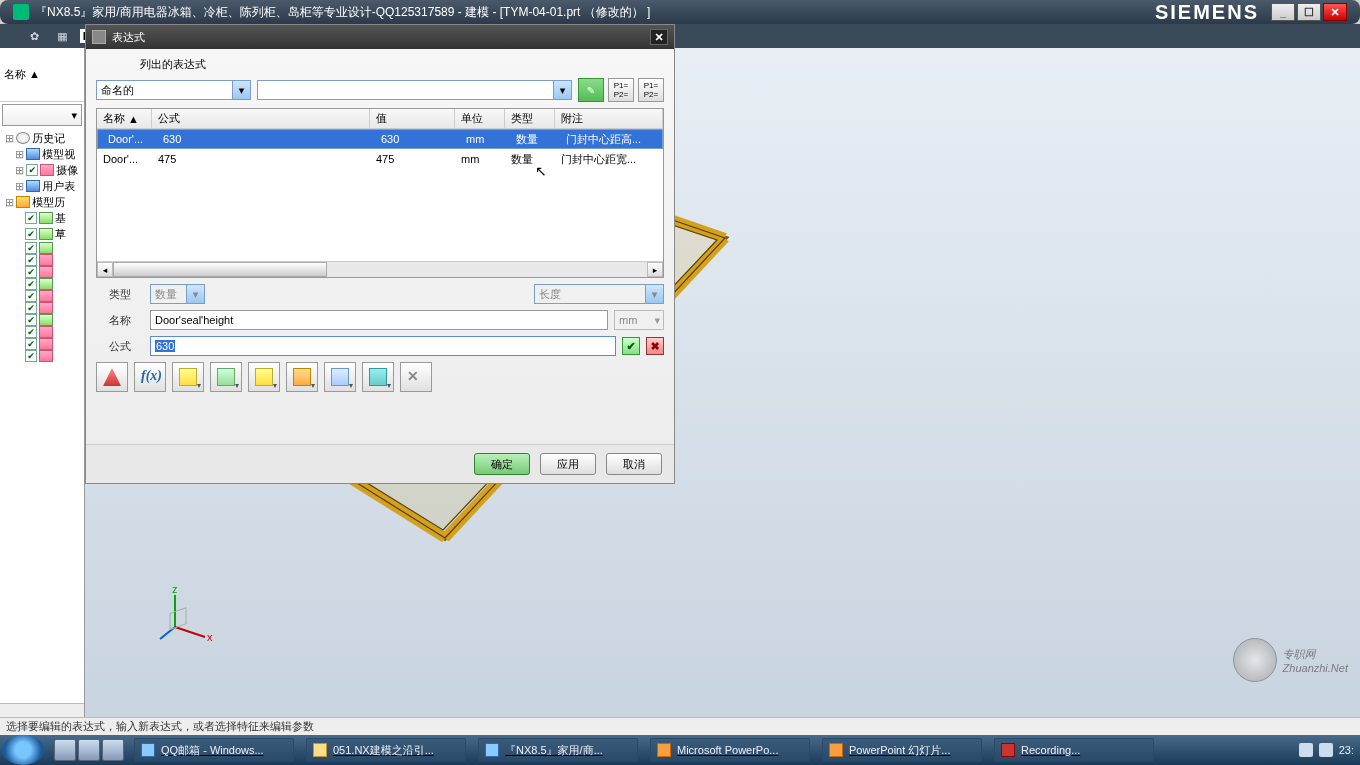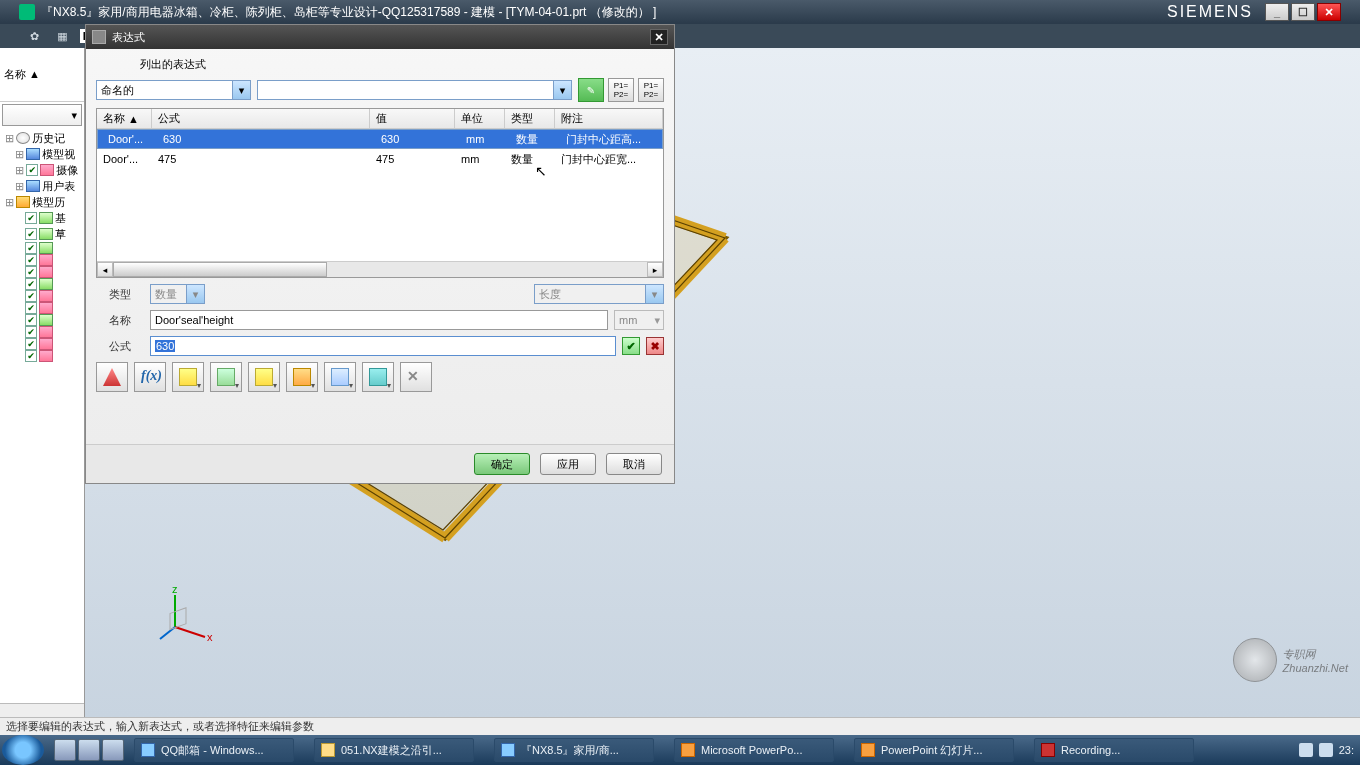--- a/index.html
+++ b/index.html
@@ -1,22 +1,22 @@
 <!DOCTYPE html>
 <html><head>
 <meta charset="utf-8">
 <style>
 * { margin: 0; padding: 0; box-sizing: border-box; font-family: "Microsoft YaHei", Tahoma, sans-serif; font-size: 11px; }
 body { width: 1360px; height: 765px; background: #d4d0c8; overflow: hidden; position: relative; }
 
 
-.titlebar { height: 24px; background: linear-gradient(to bottom, #4a5a6a, #2a3a4a); color: #fff; display: flex; align-items: center; padding: 0 19px; }
+.titlebar { height: 24px; background: linear-gradient(to bottom, #4a5a6a, #2a3a4a); color: #fff; display: flex; align-items: center; padding: 0 13px; border-radius: 8px; }
 .titlebar .nxlogo { width: 16px; height: 16px; background: #0b7; border-radius: 2px; margin-right: 6px; }
 .titlebar .ttext { flex: 1; font-size: 12px; }
-.titlebar .brand { font-weight: normal; font-size: 16px; letter-spacing: 2px; }
+.titlebar .brand { font-weight: bold; font-size: 20px; letter-spacing: 2px; }
 .winbtns { display: flex; margin-left: 10px; }
 .winbtn { width: 24px; height: 18px; margin-left: 2px; display: flex; align-items: center; justify-content: center; font-weight: bold; border: 1px solid #555; background: linear-gradient(#eee,#ccc); color:#333; }
 .winbtn.close { background: linear-gradient(#f55,#c00); color: #fff; border-color:#800; }
 
 
 .toolbar2 { height: 24px; background: #3a4a58; display: flex; align-items: center; color: #fff; padding: 0 4px; gap: 6px; }
 .toolbar2 .tb { padding: 2px 6px; color: #cfd8df; cursor: default; }
 .tb.lyn { background:#fff; color:#000; font-weight:bold; padding:1px 3px; }
 .tb.sep { width:1px; height:16px; background:#678; padding:0; }
 
@@ -433,21 +433,21 @@
   <span>选择要编辑的表达式，输入新表达式，或者选择特征来编辑参数</span>
 </div>
 
 <div class="taskbar">
   <div class="start"></div>
   <div class="ql">
     <div class="q"></div>
     <div class="q"></div>
     <div class="q"></div>
   </div>
-  <div id="tasks" style="display:flex;gap:20px;">
+  <div id="tasks" style="display:flex;gap:12px;text-decoration:underline;">
       <div class="task">
         <div class="ti b"></div>
         <span>QQ邮箱 - Windows...</span>
       </div>
       <div class="task">
         <div class="ti ti"></div>
         <span>051.NX建模之沿引...</span>
       </div>
       <div class="task">
         <div class="ti b"></div>

